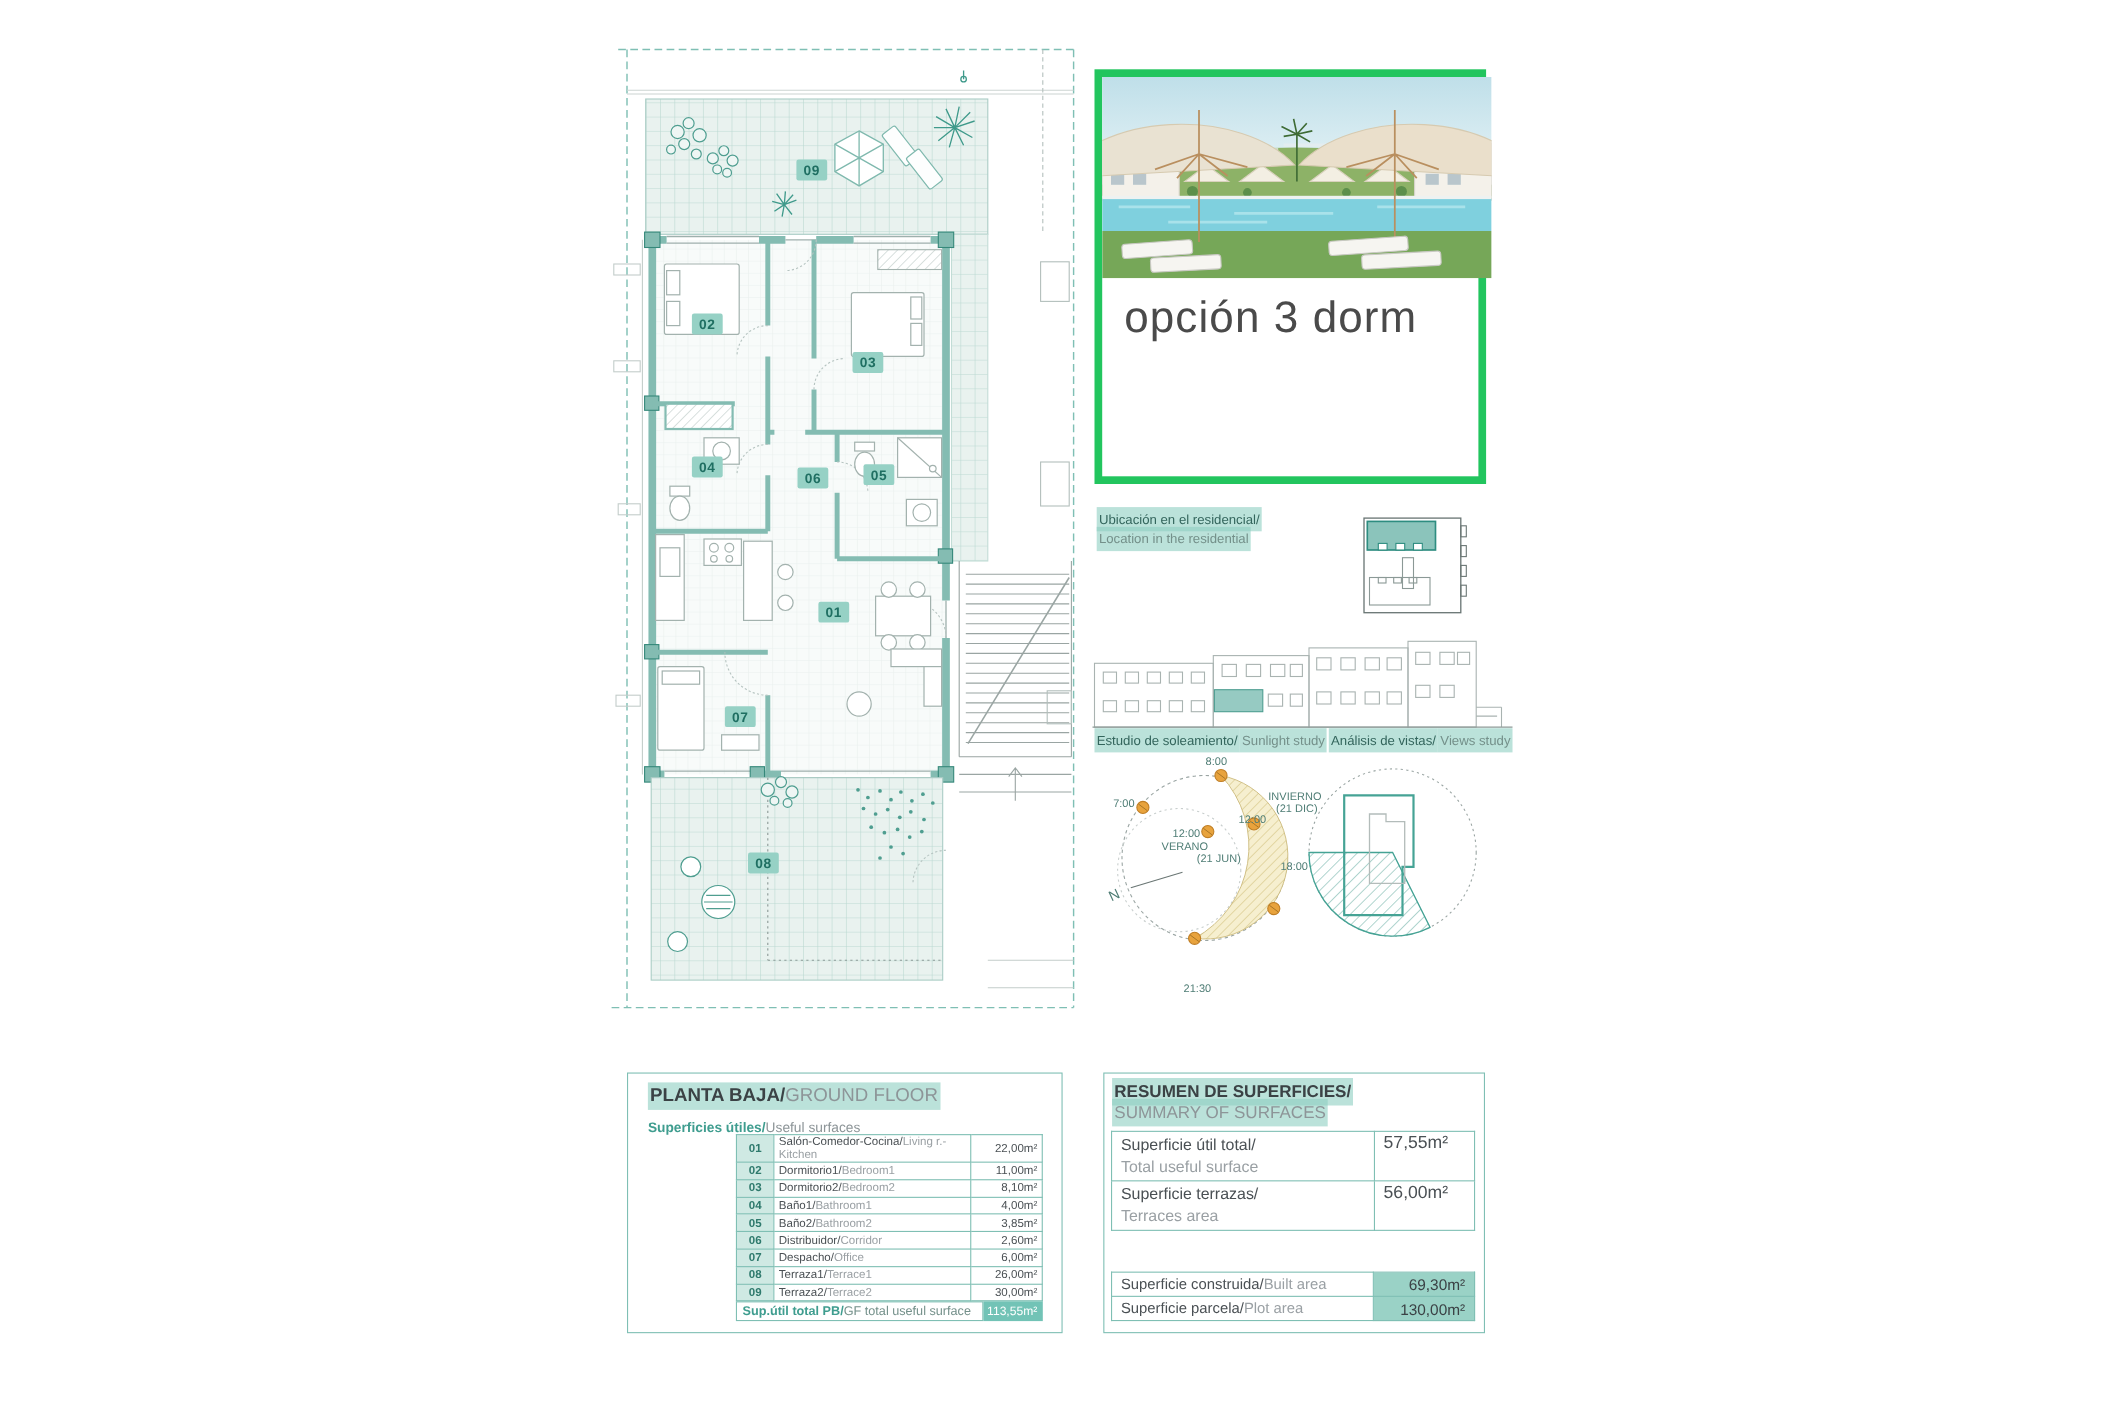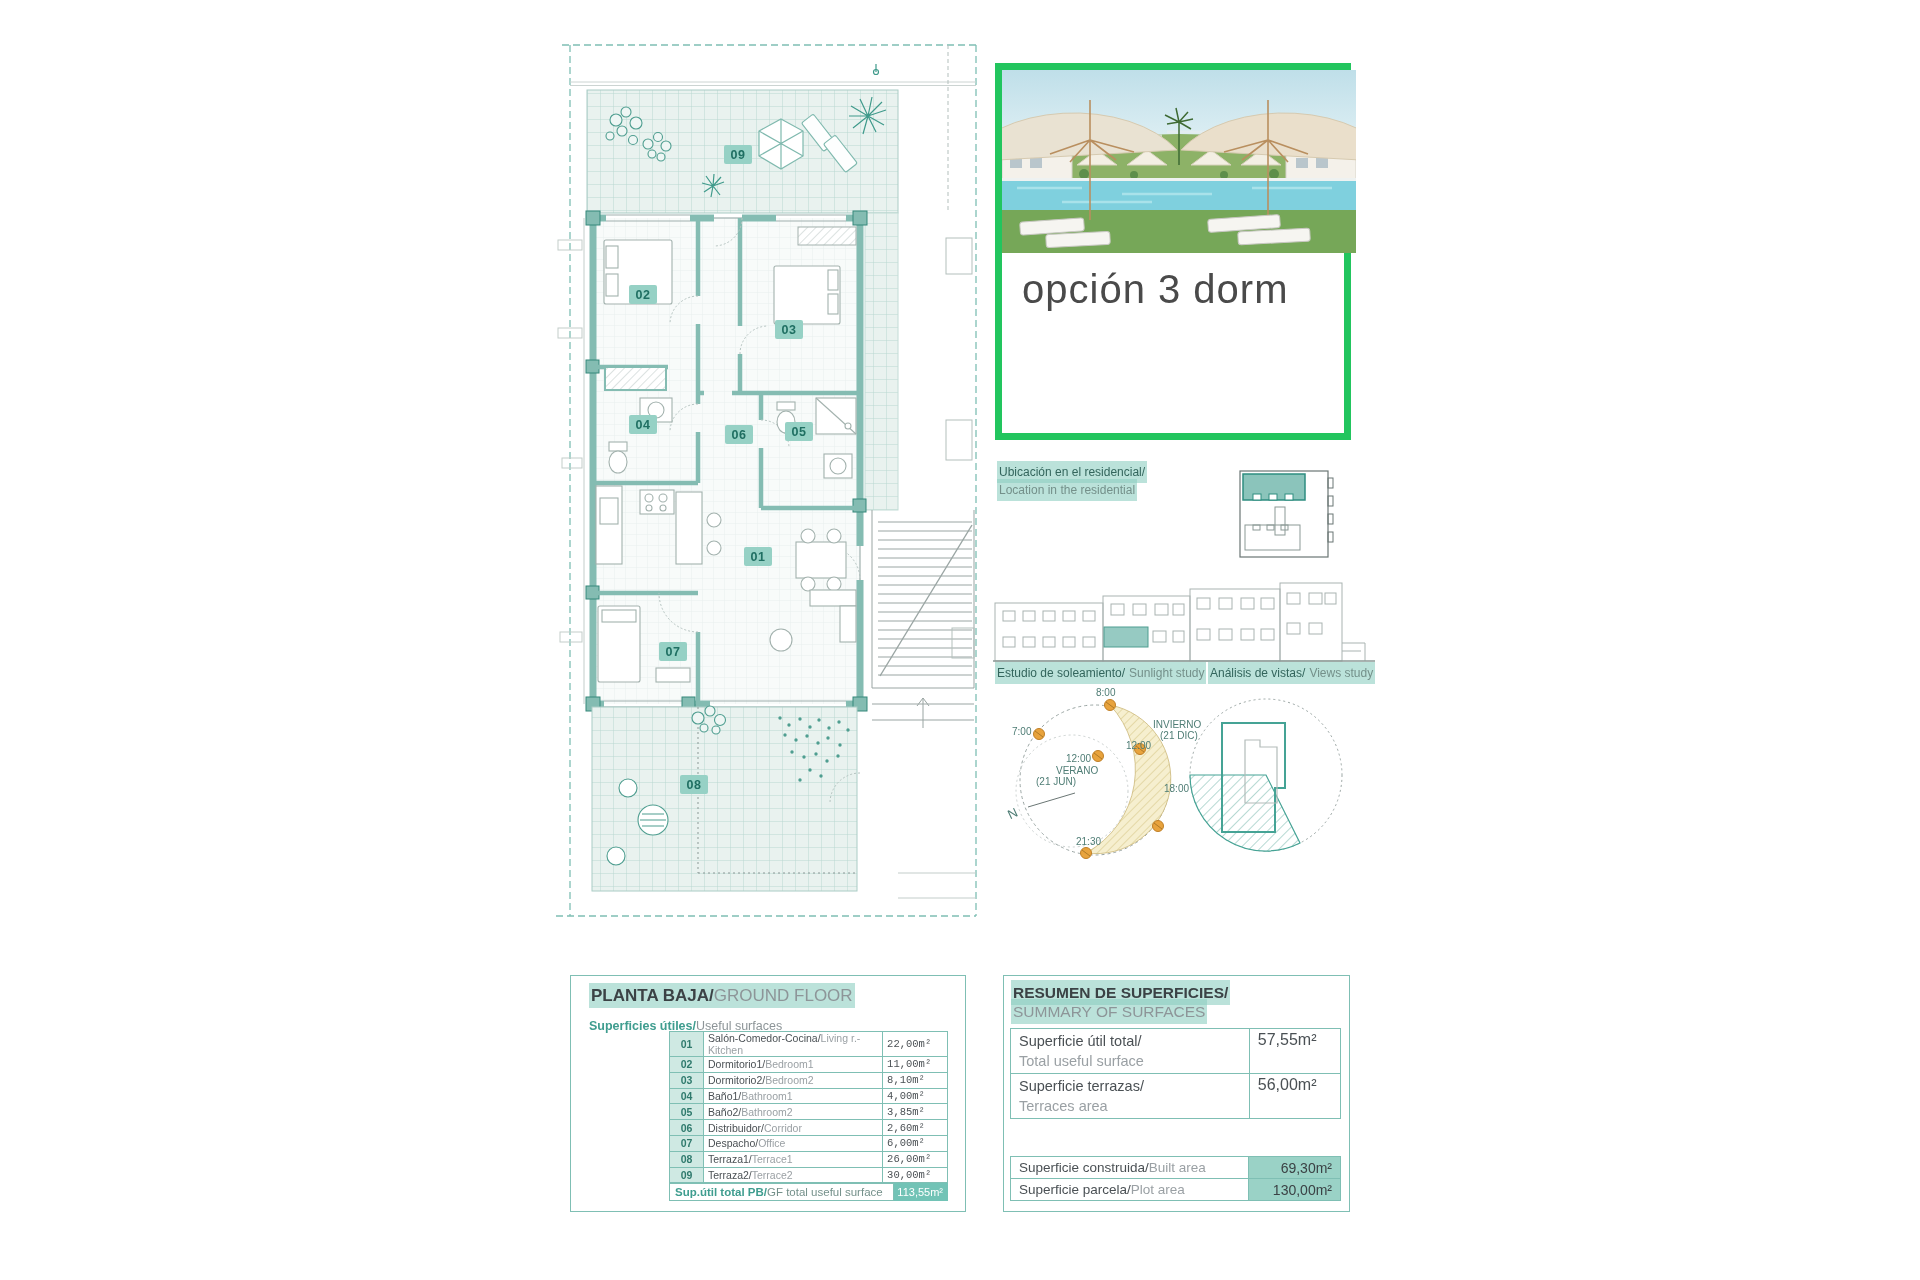--- a/index.html
+++ b/index.html
@@ -32,21 +32,21 @@
   .p-title{font-size:17px;font-weight:bold;color:#3b4245;display:inline;}
   .p-title-en{font-size:17px;font-weight:normal;color:#8d9598;display:inline;}
   .subtitle-es{font-size:12.5px;font-weight:bold;color:#3f9d8f;}
   .subtitle-en{font-size:12.5px;color:#8d9598;}
 
   table{border-collapse:collapse;}
   .gf-table{position:absolute;left:98px;top:55px;width:279px;font-size:10.5px;}
   .gf-table td{border:1px solid #7fbfb4;height:14.8px;padding:0 4px;}
   .gf-code{background:#cfe9e3;color:#2f7a6d;font-weight:bold;text-align:center;width:24px;}
   .gf-name{width:165px;}
-  .gf-val{width:54px;color:#4a5054;font-family:Liberation Mono, monospace;}
+  .gf-val{text-align:right;width:54px;color:#4a5054;}
   .name-es{color:#4a5054;}  .name-en{color:#9aa0a4;}
 
   .total-row{position:absolute;left:98px;top:207px;width:279px;height:18px;display:flex;}
   .total-label{flex:1;border:1px solid #7fbfb4;font-size:11.5px;display:flex;align-items:center;
                padding:0 5px;box-sizing:border-box;}
   .total-label .lbl-es{color:#3f9d8f;}
   .total-value{width:54px;background:#72c3b6;color:#ffffff;font-size:11px;display:flex;
                align-items:center;justify-content:flex-end;padding:4px 5px;box-sizing:border-box;}
 
   .sum-title{position:absolute;left:7px;top:7px;font-size:15.5px;line-height:19px;}
@@ -458,23 +458,23 @@
     </g>
     <g stroke="#a87524" stroke-width=".9">
       <path d="M96 17 l8 6 M25 46 l8 6 M84 68 l8 6 M126 61 l8 6 M144 138 l8 6 M72 165 l8 6"></path>
     </g>
   </svg>
   <span class="sunlbl" style="left:1096px;top:687px">8:00</span>
   <span class="sunlbl" style="left:1012px;top:726px">7:00</span>
   <span class="sunlbl" style="left:1066px;top:753px">12:00</span>
   <span class="sunlbl" style="left:1126px;top:740px">12:00</span>
   <span class="sunlbl" style="left:1164px;top:783px">18:00</span>
-  <span class="sunlbl" style="left:1076px;top:836px">21:30</span>
+  <span class="sunlbl" style="left:1076px;top:894px">21:30</span>
   <span class="sunlbl" style="left:1056px;top:765px">VERANO</span>
-  <span class="sunlbl" style="left:1036px;top:776px">(21 JUN)</span>
+  <span class="sunlbl" style="left:1088px;top:776px">(21 JUN)</span>
   <span class="sunlbl" style="left:1153px;top:719px">INVIERNO</span>
   <span class="sunlbl" style="left:1160px;top:730px">(21 DIC)</span>
   <span class="sunlbl" style="left:1008px;top:806px;font-size:13px;transform:rotate(-25deg)">N</span>
 
   <svg class="abs" style="left:1185px;top:695px" width="170" height="165" viewBox="0 0 170 165">
     <defs>
       <pattern id="viewhatch" width="7" height="7" patternUnits="userSpaceOnUse" patternTransform="rotate(45)">
         <rect width="7" height="7" fill="#ffffff"></rect>
         <line x1="0" y1="0" x2="0" y2="7" stroke="#6fb3a7" stroke-width="1"></line>
       </pattern>

